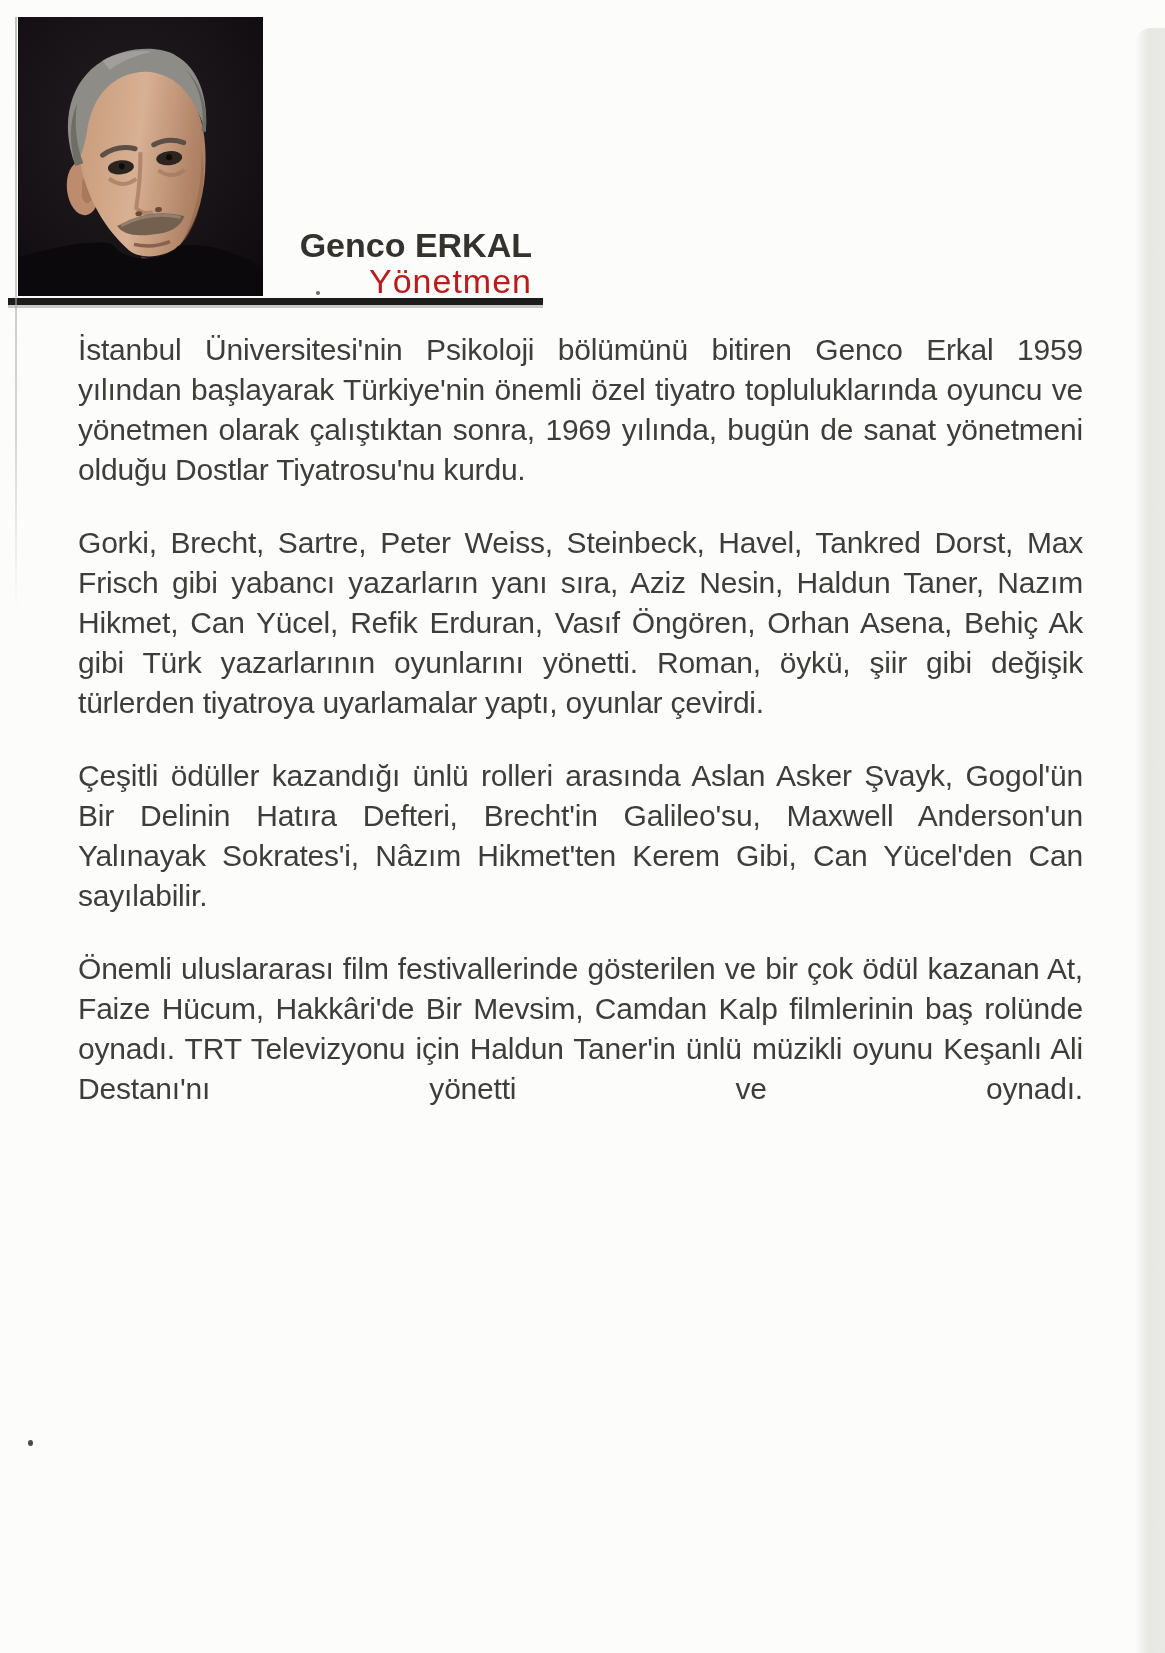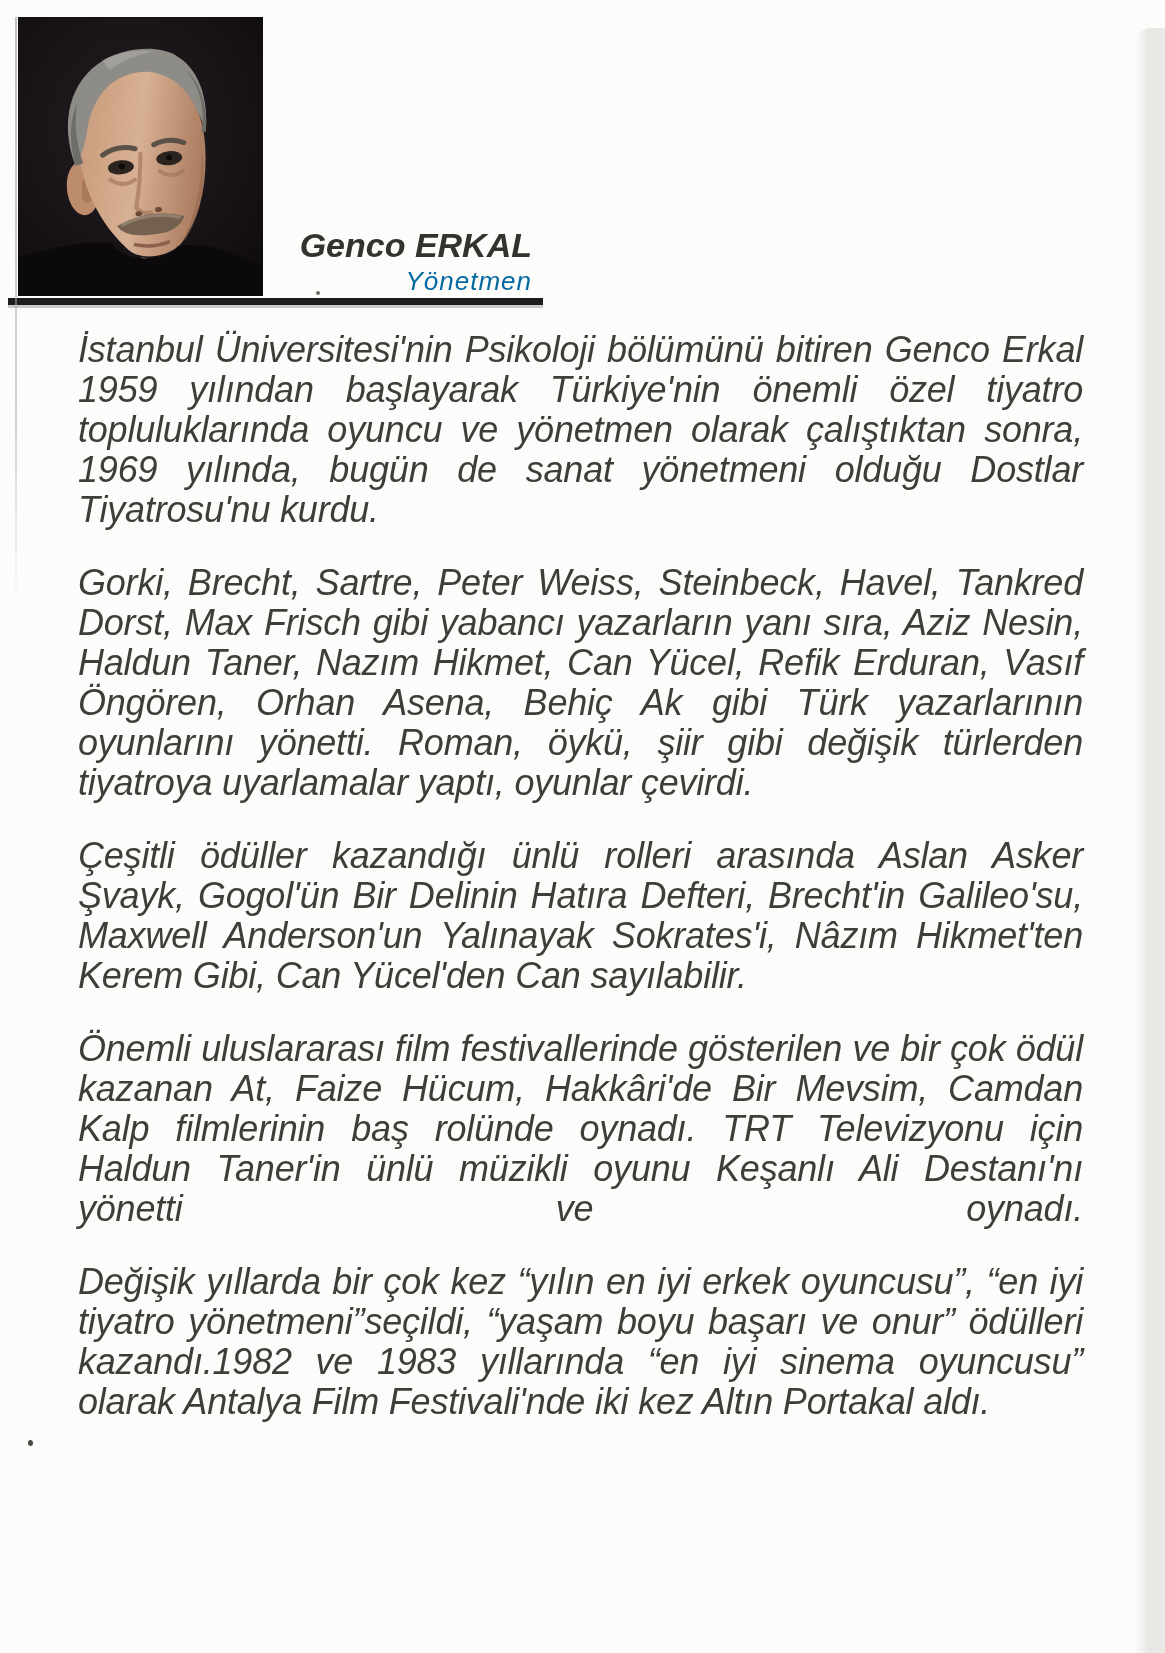--- a/index.html
+++ b/index.html
@@ -3,21 +3,20 @@
 <meta charset="utf-8">
 <style>
   html,body { margin:0; padding:0; background:#ffffff; }
   .page {
     position:relative;
     width:1165px;
     height:1653px;
     background:#fcfcfb;
     overflow:hidden;
     font-family:"Liberation Sans", sans-serif;
-    font-style:italic;
   }
   
   .photo {
     position:absolute;
     left:18px; top:17px;
     width:245px; height:279px;
   }
   .photo svg { display:block; }
 
   
@@ -28,41 +27,41 @@
     text-align:right;
     white-space:nowrap;
   }
   .person-name {
     font-size:34px;
     font-weight:bold;
     color:#34322e;
     line-height:38px;
   }
   .person-role {
-    font-size:26px;
-    color:#0369a1;
+    font-size:34px;
+    color:#b91c1c;
     line-height:34px;
     letter-spacing:1px;
   }
 
   
   .rule {
     position:absolute;
     left:8px; top:298px;
     width:535px; height:7px;
     background:#1d1d1b;
     box-shadow:0 3px 0 rgba(110,110,106,0.35);
   }
 
   
   .bio {
     position:absolute;
     left:78px; top:330px;
     width:1005px;
-    font-size:36px;
+    font-size:30px;
     line-height:40px;
     letter-spacing:-0.2px;
     color:#3d3d39;
     text-align:justify;
   }
   .bio p { margin:0 0 33px 0; }
   .bio p.force-just { text-align-last:justify; }
 
   
   .edge-strip {
@@ -148,21 +147,20 @@
     <div class="person-role">Yönetmen</div>
   </div>
 
   <div class="rule"></div>
 
   <div class="bio">
     <p>İstanbul Üniversitesi'nin Psikoloji bölümünü bitiren Genco Erkal 1959 yılından başlayarak Türkiye'nin önemli özel tiyatro topluluklarında oyuncu ve yönetmen olarak çalıştıktan sonra, 1969 yılında, bugün de sanat yönetmeni olduğu Dostlar Tiyatrosu'nu kurdu.</p>
     <p>Gorki, Brecht, Sartre, Peter Weiss, Steinbeck, Havel, Tankred Dorst, Max Frisch gibi yabancı yazarların yanı sıra, Aziz Nesin, Haldun Taner, Nazım Hikmet, Can Yücel, Refik Erduran, Vasıf Öngören, Orhan Asena, Behiç Ak gibi Türk yazarlarının oyunlarını yönetti. Roman, öykü, şiir gibi değişik türlerden tiyatroya uyarlamalar yaptı, oyunlar çevirdi.</p>
     <p>Çeşitli ödüller kazandığı ünlü rolleri arasında Aslan Asker Şvayk, Gogol'ün Bir Delinin Hatıra Defteri, Brecht'in Galileo'su, Maxwell Anderson'un Yalınayak Sokrates'i, Nâzım Hikmet'ten Kerem Gibi, Can Yücel'den Can sayılabilir.</p>
     <p class="force-just">Önemli uluslararası film festivallerinde gösterilen ve bir çok ödül kazanan At, Faize Hücum, Hakkâri'de Bir Mevsim, Camdan Kalp filmlerinin baş rolünde oynadı. TRT Televizyonu için Haldun Taner'in ünlü müzikli oyunu Keşanlı Ali Destanı'nı yönetti ve oynadı.</p>
-    <p>Değişik yıllarda bir çok kez “yılın en iyi erkek oyuncusu”, “en iyi tiyatro yönetmeni”seçildi, “yaşam boyu başarı ve onur” ödülleri kazandı.1982 ve 1983 yıllarında “en iyi sinema oyuncusu” olarak Antalya Film Festivali'nde iki kez Altın Portakal aldı.</p>
   </div>
 
   <div class="edge-strip"></div>
   <div class="scan-line-left"></div>
   <div class="dot-a"></div>
   <div class="dot-b"></div>
 
 </div>
 
 </body></html>

